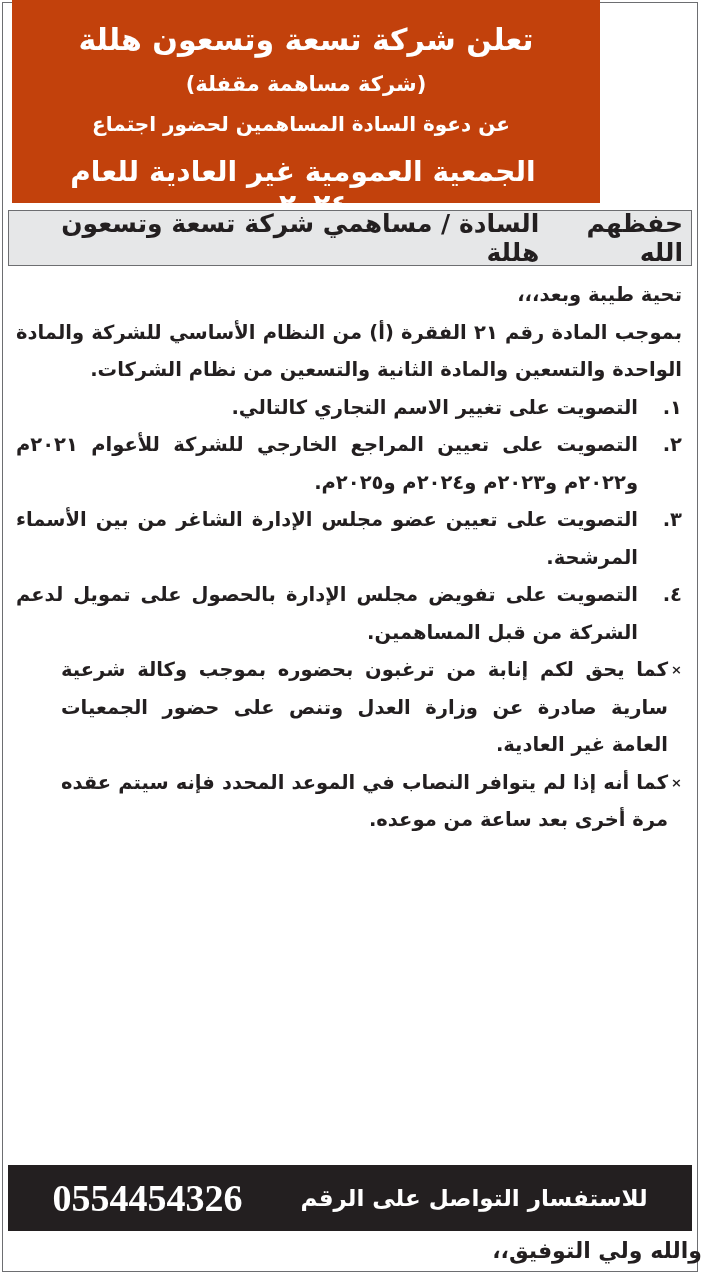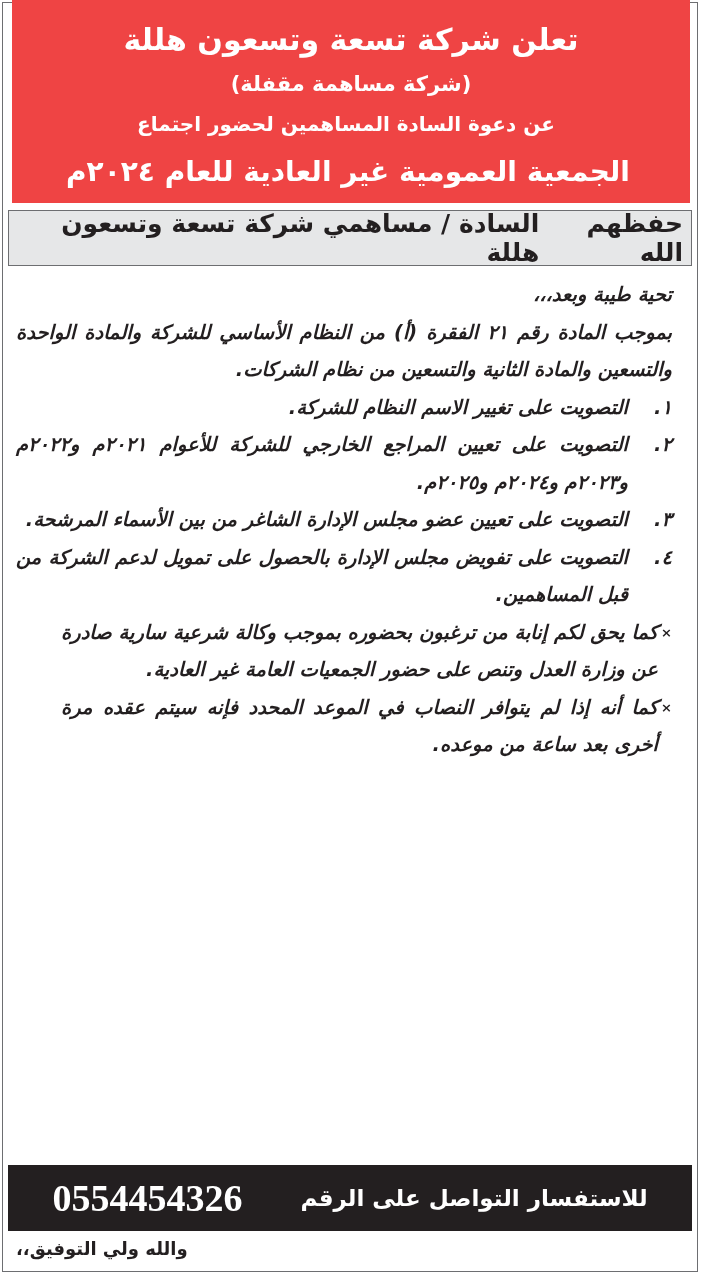--- a/index.html
+++ b/index.html
@@ -5,22 +5,22 @@
     html, body { margin: 0; padding: 0; background: #ffffff; }
     body {
       width: 702px; height: 1276px; position: relative; overflow: hidden;
       font-family: "DejaVu Sans", sans-serif; color: #231f20;
     }
     .frame {
       position: absolute; left: 2px; top: 2px; width: 696px; height: 1270px;
       border: 1px solid #6d6e71; box-sizing: border-box;
     }
     .header-box {
-      position: absolute; left: 12px; top: 0px; width: 678px; height: 203px;
-      background: #ef4444; color: #ffffff; text-align: center; direction: rtl;
+      position: absolute; left: 12px; top: 0px; width: 588px; height: 203px;
+      background: #c2410c; color: #ffffff; text-align: center; direction: rtl;
     }
     .header-box .title {
       font-size: 30px; font-weight: bold; position: absolute; top: 22px; left: 0; right: 0;
     }
     .header-box .subtitle {
       font-size: 21px; font-weight: bold; position: absolute; top: 72px; left: 0; right: 0;
     }
     .header-box .line3 {
       font-size: 20px; font-weight: bold; position: absolute; top: 112px; left: 30px; right: 40px;
       letter-spacing: 1px;
@@ -29,42 +29,42 @@
       font-size: 28px; font-weight: bold; position: absolute; top: 155px; left: 24px; right: 30px;
       letter-spacing: 1px;
     }
     .addressee {
       position: absolute; left: 8px; top: 210px; width: 684px; height: 56px;
       background: #e6e7e8; border: 1px solid #6d6e71; box-sizing: border-box;
       direction: rtl; display: flex; align-items: center; justify-content: space-between;
       padding: 0 8px; font-weight: bold; font-size: 25px; color: #231f20;
     }
     .body-text {
-      position: absolute; left: 16px; right: 30px; top: 276px;
-      direction: rtl; text-align: justify; font-weight: bold; font-size: 19.5px; line-height: 37.5px; font-style: italic;
+      position: absolute; left: 16px; right: 20px; top: 276px;
+      direction: rtl; text-align: justify; font-weight: bold; font-size: 19.5px; line-height: 37.5px;
     }
     .body-text p { margin: 0; }
     .list-item { display: flex; direction: rtl; }
     .list-item .num { width: 44px; flex: none; }
     .list-item .txt { flex: 1; }
     .bullet-item { display: flex; direction: rtl; }
     .bullet-item .mark { width: 14px; flex: none; font-size: 13px; }
     .bullet-item .txt { flex: 1; margin-left: 45px; }
     .contact-bar {
       position: absolute; left: 8px; top: 1165px; width: 684px; height: 66px;
       background: #231f20; color: #ffffff; direction: rtl;
       display: flex; align-items: center; justify-content: center; gap: 14px;
     }
     .contact-bar .label { font-size: 23px; font-weight: bold; margin-left: 44px; }
     .contact-bar .phone {
       font-family: "Liberation Serif", serif; font-size: 38px; font-weight: bold; direction: ltr;
     }
     .closing {
-      position: absolute; left: 16px; right: 0; top: 1238px; text-align: left;
-      direction: rtl; font-weight: bold; font-size: 18px;
+      position: absolute; left: 0; right: 0; top: 1238px; text-align: right;
+      direction: rtl; font-weight: bold; font-size: 22px;
     }
   </style>
 </head>
 <body>
 
 <div class="frame"></div>
 
 <div class="header-box">
   <div class="title">تعلن شركة تسعة وتسعون هللة</div>
   <div class="subtitle">(شركة مساهمة مقفلة)</div>
@@ -75,21 +75,21 @@
 <div class="addressee">
   <span>حفظهم الله</span>
   <span>السادة / مساهمي شركة تسعة وتسعون هللة</span>
 </div>
 
 <div class="body-text">
   <p>تحية طيبة وبعد،،،</p>
   <p>بموجب المادة رقم ٢١ الفقرة (أ) من النظام الأساسي للشركة والمادة الواحدة والتسعين والمادة الثانية والتسعين من نظام الشركات.</p>
   <div class="list-item">
     <span class="num">١.</span>
-    <span class="txt">التصويت على تغيير الاسم النظام للشركة.</span>
+    <span class="txt">التصويت على تغيير الاسم التجاري كالتالي.</span>
   </div>
   <div class="list-item">
     <span class="num">٢.</span>
     <span class="txt">التصويت على تعيين المراجع الخارجي للشركة للأعوام ٢٠٢١م و٢٠٢٢م و٢٠٢٣م و٢٠٢٤م و٢٠٢٥م.</span>
   </div>
   <div class="list-item">
     <span class="num">٣.</span>
     <span class="txt">التصويت على تعيين عضو مجلس الإدارة الشاغر من بين الأسماء المرشحة.</span>
   </div>
   <div class="list-item">

